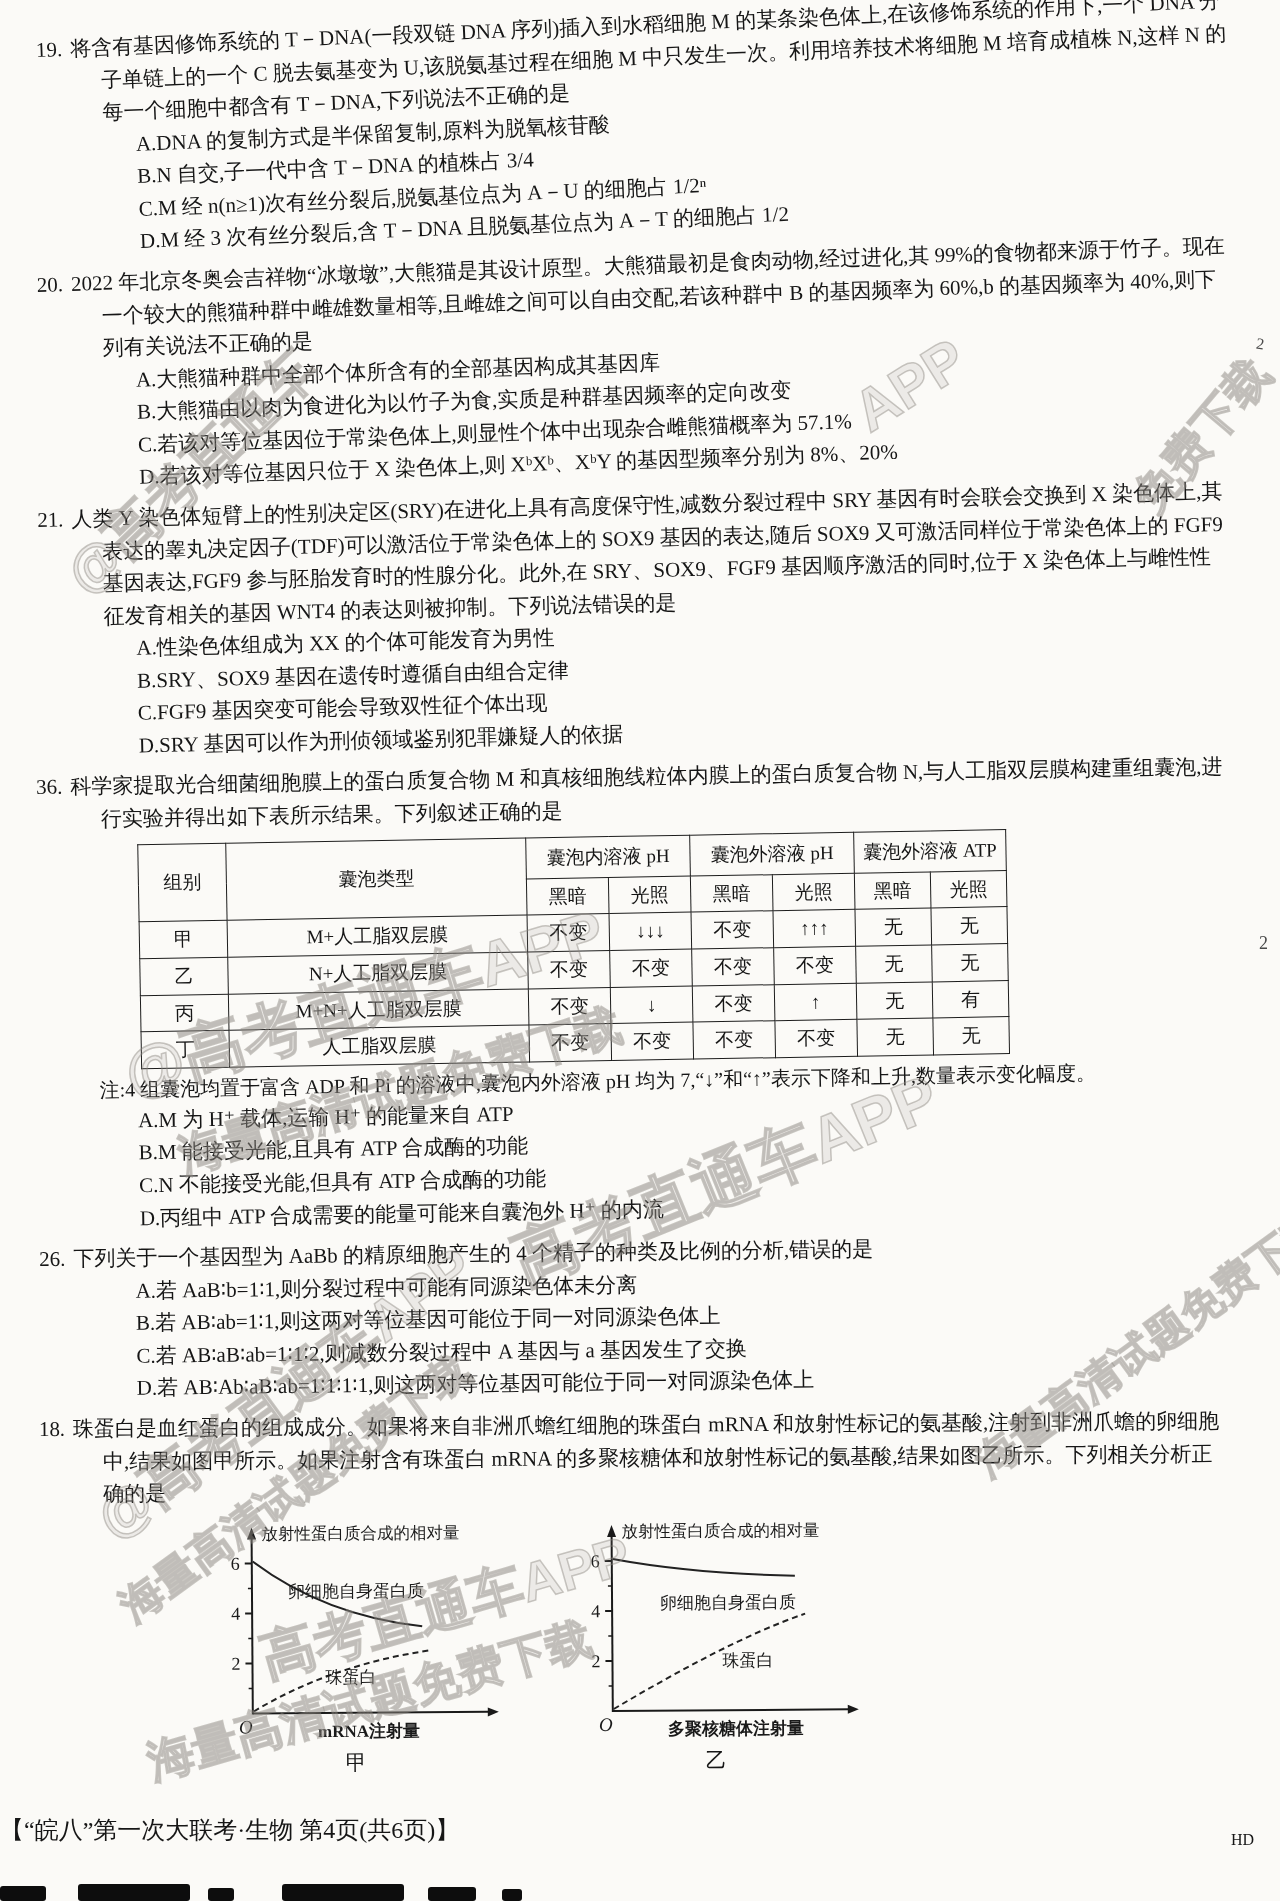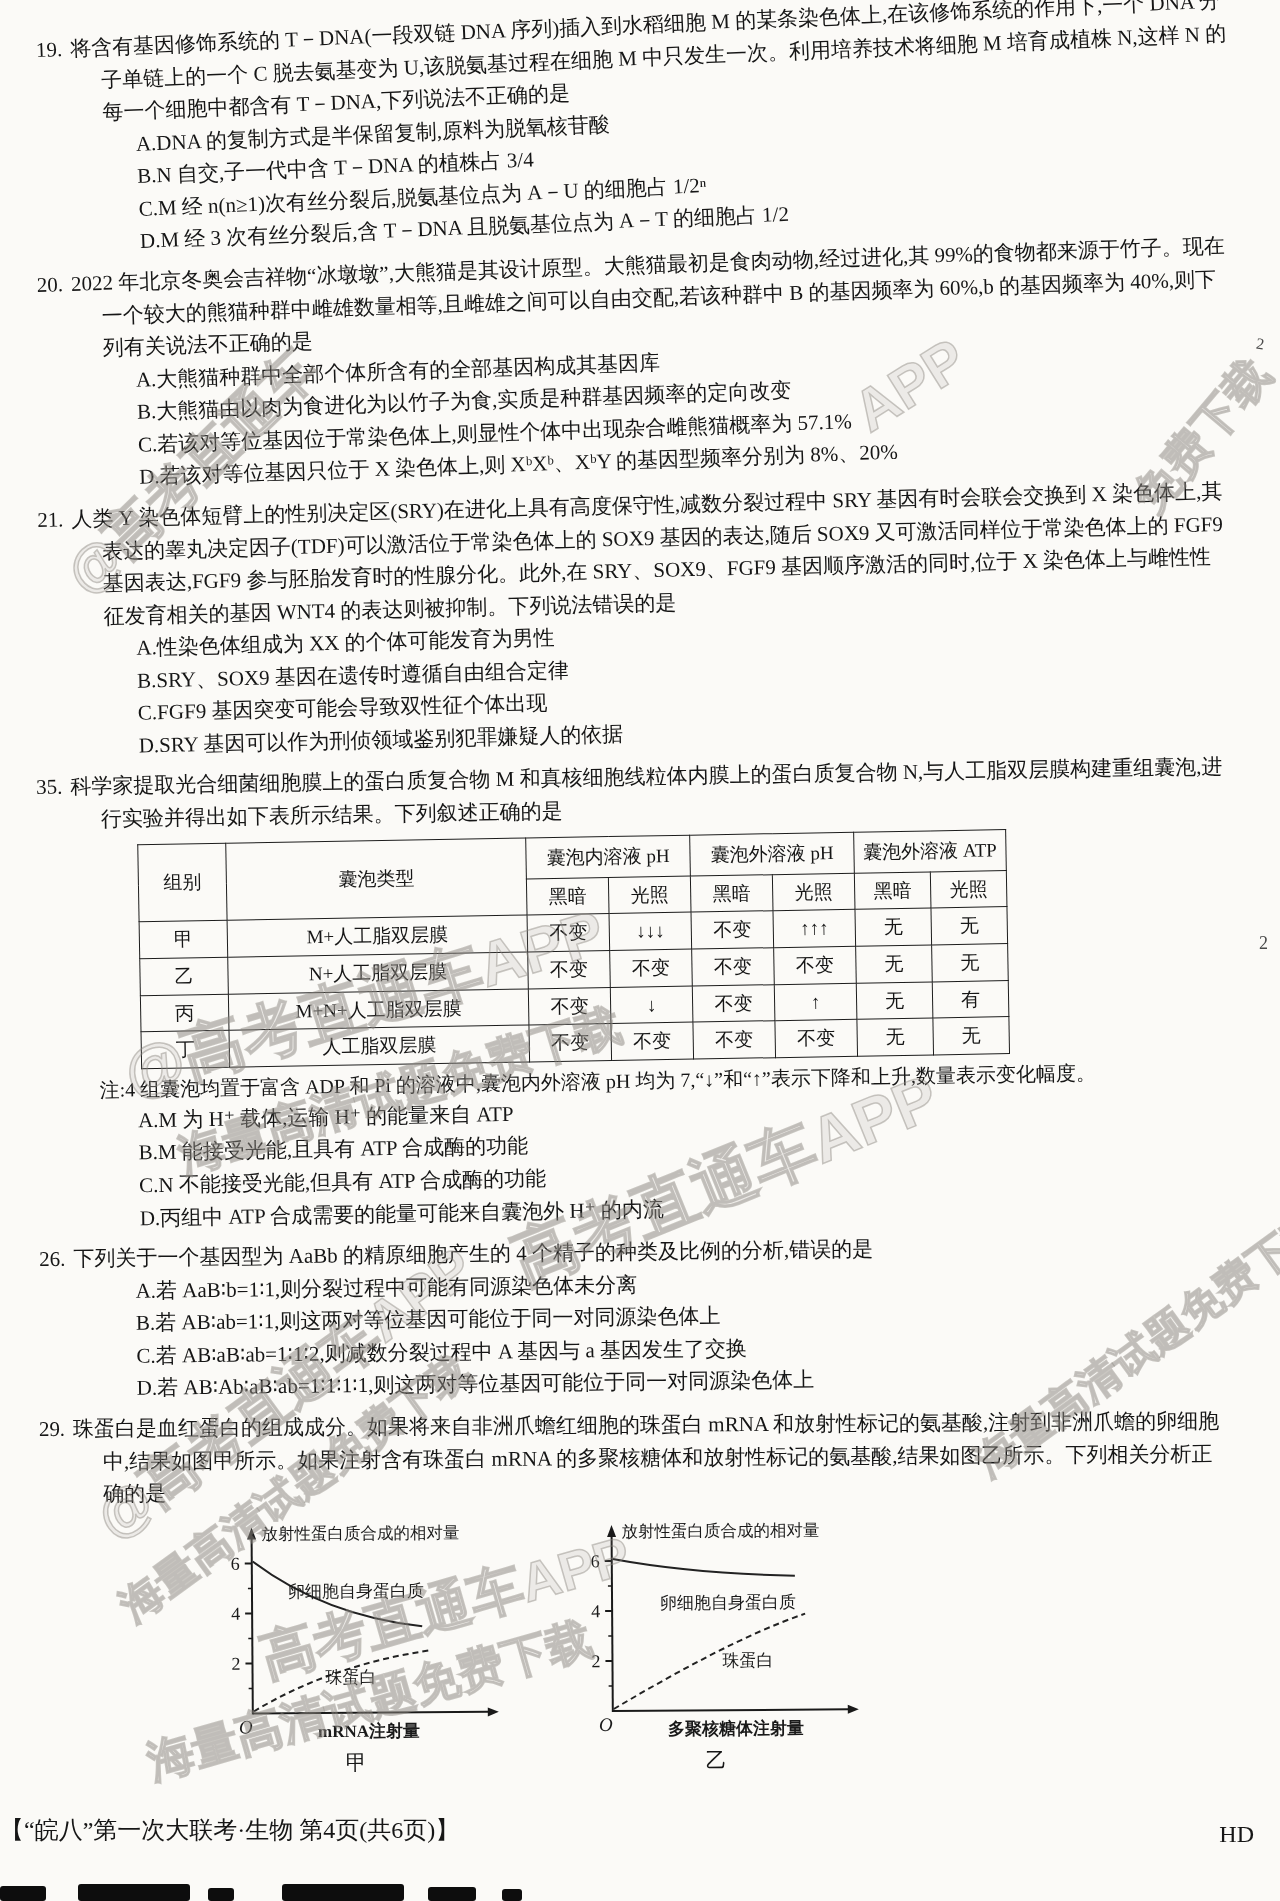--- a/index.html
+++ b/index.html
@@ -27,21 +27,21 @@
   .chart{width:330px;text-align:center;}
   .chart svg{display:block;}
   .chart .cap{font-size:21px;margin-top:-2px;}
   svg text{font-family:"Liberation Serif","DejaVu Serif",serif;fill:#1a1a1a;}
   
   .wm{position:absolute;font-family:"Liberation Sans","DejaVu Sans",sans-serif;
     font-weight:bold;white-space:nowrap;pointer-events:none;z-index:5;
     color:rgba(150,145,138,0.14);-webkit-text-stroke:1.5px rgba(140,135,128,0.45);}
   
   .footer{position:absolute;left:0;right:0;bottom:52px;text-align:left;font-size:24px;}
-  .hd{position:absolute;right:26px;bottom:48px;font-size:24px;}
+  .hd{position:absolute;right:26px;bottom:48px;font-size:16px;}
   .edge-mark{position:absolute;color:#4a4a4a;font-size:16px;}
   .smudge{position:absolute;background:#0d0d0d;border-radius:3px;}
 </style>
 </head>
 <body>
 
 <div class="wm" style="left:30px;top:430px;font-size:54px;transform:rotate(-44deg);">@高考直通车</div>
 <div class="wm" style="left:850px;top:340px;font-size:58px;transform:rotate(-32deg);">APP</div>
 <div class="wm" style="left:1110px;top:400px;font-size:46px;transform:rotate(-50deg);">免费下载</div>
 <div class="wm" style="left:115px;top:955px;font-size:62px;transform:rotate(-17deg);">@高考直通车APP</div>
@@ -73,21 +73,21 @@
 
   <div class="q" style="transform:rotate(-1.4deg);">
     <div class="stem"><span class="qnum">21.</span><span>人类 Y 染色体短臂上的性别决定区(SRY)在进化上具有高度保守性,减数分裂过程中 SRY 基因有时会联会交换到 X 染色体上,其表达的睾丸决定因子(TDF)可以激活位于常染色体上的 SOX9 基因的表达,随后 SOX9 又可激活同样位于常染色体上的 FGF9 基因表达,FGF9 参与胚胎发育时的性腺分化。此外,在 SRY、SOX9、FGF9 基因顺序激活的同时,位于 X 染色体上与雌性性征发育相关的基因 WNT4 的表达则被抑制。下列说法错误的是</span></div>
     <div class="opt">A.性染色体组成为 XX 的个体可能发育为男性</div>
     <div class="opt">B.SRY、SOX9 基因在遗传时遵循自由组合定律</div>
     <div class="opt">C.FGF9 基因突变可能会导致双性征个体出现</div>
     <div class="opt">D.SRY 基因可以作为刑侦领域鉴别犯罪嫌疑人的依据</div>
   </div>
 
   <div class="q" style="transform:rotate(-1.0deg);">
-    <div class="stem"><span class="qnum">35.</span><span>科学家提取光合细菌细胞膜上的蛋白质复合物 M 和真核细胞线粒体内膜上的蛋白质复合物 N,与人工脂双层膜构建重组囊泡,进行实验并得出如下表所示结果。下列叙述正确的是</span></div>
+    <div class="stem"><span class="qnum">36.</span><span>科学家提取光合细菌细胞膜上的蛋白质复合物 M 和真核细胞线粒体内膜上的蛋白质复合物 N,与人工脂双层膜构建重组囊泡,进行实验并得出如下表所示结果。下列叙述正确的是</span></div>
 
     <div class="tblwrap">
       <table class="results">
         <colgroup>
           <col style="width:88px">
             <col style="width:300px">
           <col style="width:82px">
             <col style="width:82px">
           <col style="width:82px">
             <col style="width:82px">
@@ -164,21 +164,21 @@
 
   <div class="q" style="transform:rotate(-0.7deg);">
     <div class="stem"><span class="qnum">26.</span><span>下列关于一个基因型为 AaBb 的精原细胞产生的 4 个精子的种类及比例的分析,错误的是</span></div>
     <div class="opt">A.若 AaB∶b=1∶1,则分裂过程中可能有同源染色体未分离</div>
     <div class="opt">B.若 AB∶ab=1∶1,则这两对等位基因可能位于同一对同源染色体上</div>
     <div class="opt">C.若 AB∶aB∶ab=1∶1∶2,则减数分裂过程中 A 基因与 a 基因发生了交换</div>
     <div class="opt">D.若 AB∶Ab∶aB∶ab=1∶1∶1∶1,则这两对等位基因可能位于同一对同源染色体上</div>
   </div>
 
   <div class="q" style="transform:rotate(-0.4deg);">
-    <div class="stem"><span class="qnum">29.</span><span>珠蛋白是血红蛋白的组成成分。如果将来自非洲爪蟾红细胞的珠蛋白 mRNA 和放射性标记的氨基酸,注射到非洲爪蟾的卵细胞中,结果如图甲所示。如果注射含有珠蛋白 mRNA 的多聚核糖体和放射性标记的氨基酸,结果如图乙所示。下列相关分析正确的是</span></div>
+    <div class="stem"><span class="qnum">18.</span><span>珠蛋白是血红蛋白的组成成分。如果将来自非洲爪蟾红细胞的珠蛋白 mRNA 和放射性标记的氨基酸,注射到非洲爪蟾的卵细胞中,结果如图甲所示。如果注射含有珠蛋白 mRNA 的多聚核糖体和放射性标记的氨基酸,结果如图乙所示。下列相关分析正确的是</span></div>
 
     <div class="charts">
 
       <div class="chart">
         <svg width="330" height="232" viewBox="0 0 330 232">
           <line x1="62" y1="20" x2="62" y2="197" stroke="#1a1a1a" stroke-width="2"></line>
           <polygon points="62,10 57.5,22 66.5,22" fill="#1a1a1a"></polygon>
           <text x="72" y="22" font-size="16.5">放射性蛋白质合成的相对量</text>
           <line x1="55" y1="46" x2="62" y2="46" stroke="#1a1a1a" stroke-width="2"></line>
           <line x1="55" y1="96" x2="62" y2="96" stroke="#1a1a1a" stroke-width="2"></line>

